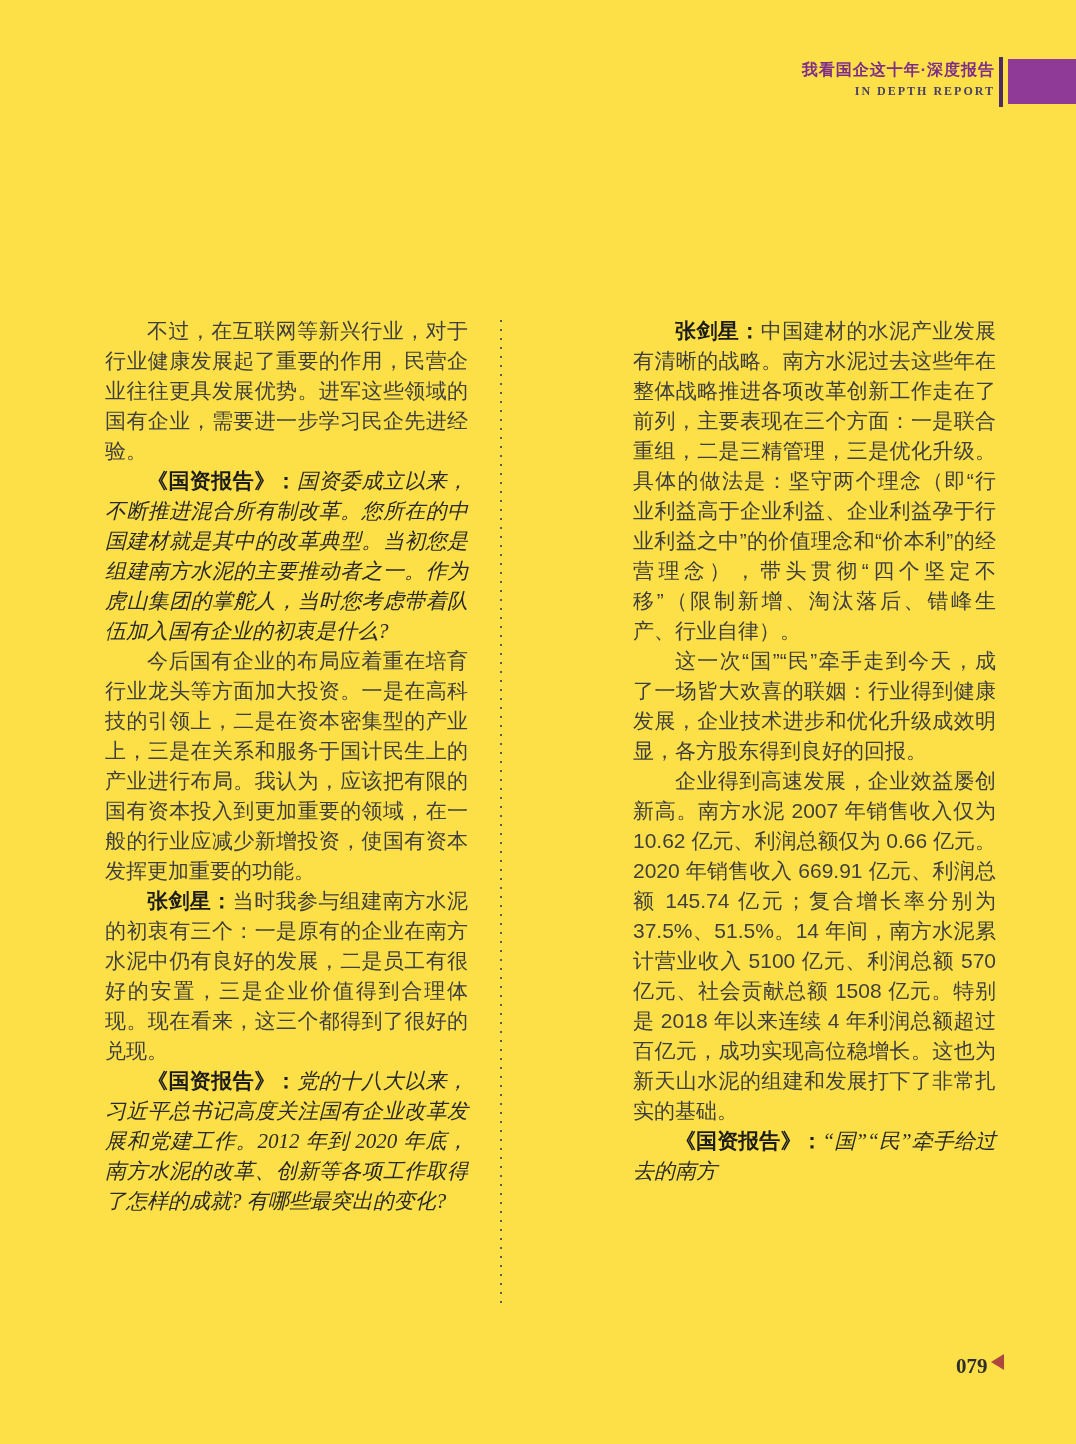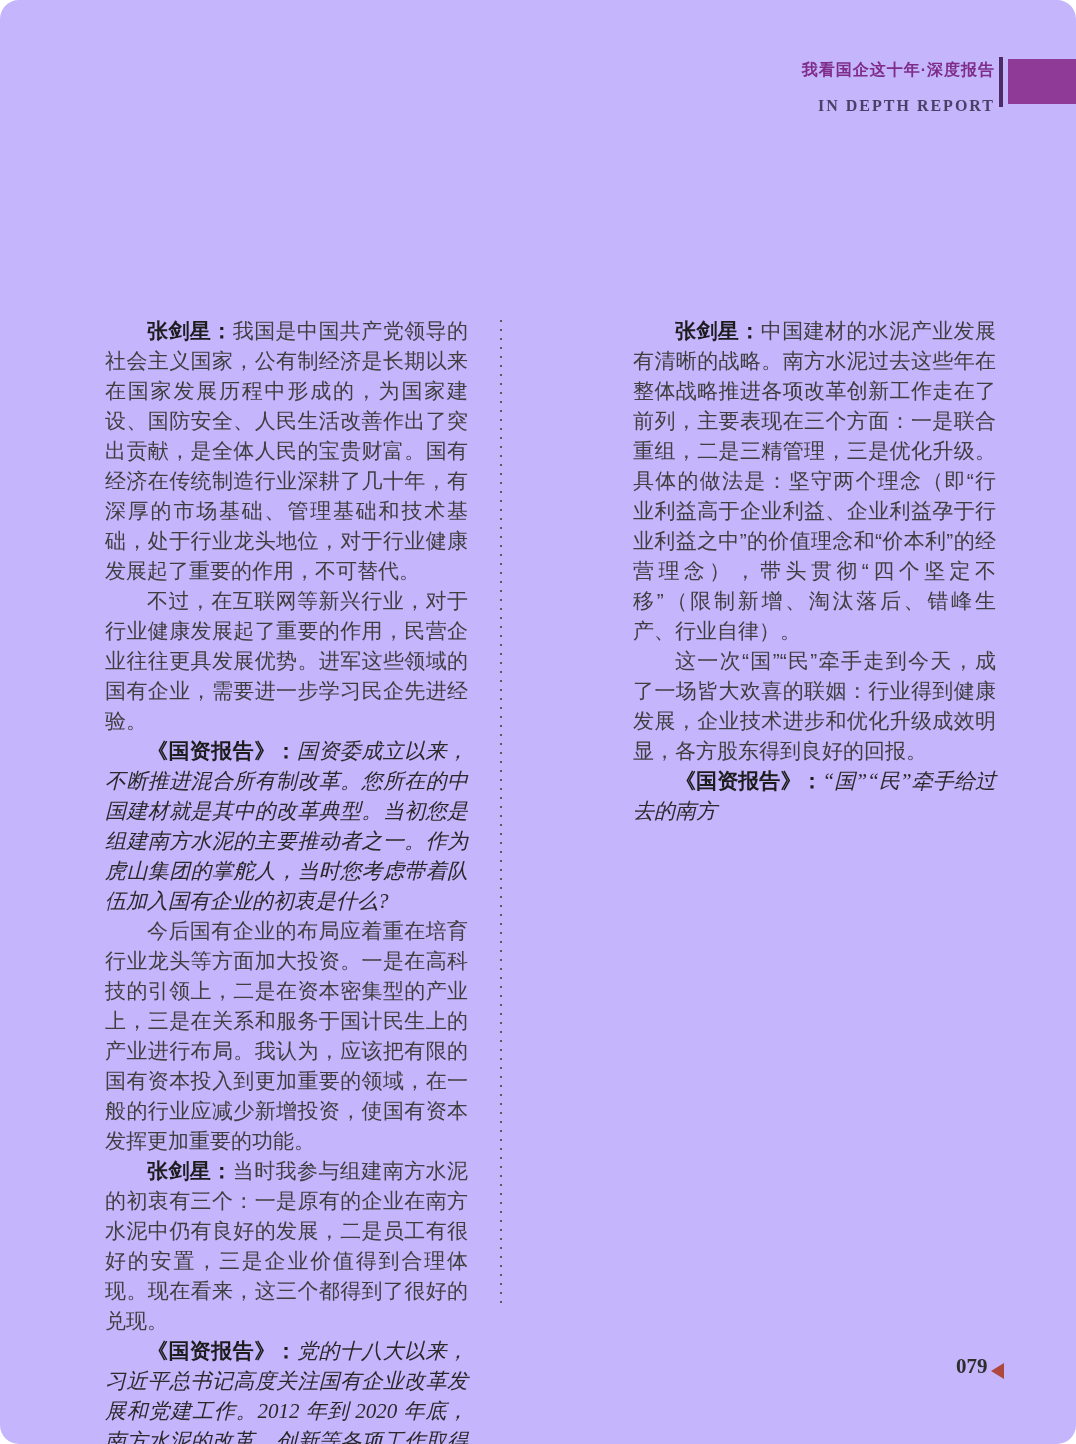--- a/index.html
+++ b/index.html
@@ -5,40 +5,39 @@
   * { margin: 0; padding: 0; box-sizing: border-box; }
   html, body { background: #ffffff; }
   body {
     width: 1076px; height: 1444px;
     position: relative;
     overflow: hidden;
     font-family: "Liberation Sans", sans-serif;
   }
   .page {
     position: absolute; inset: 0;
-    background: #c4b5fd;
-    border-radius: 19px;
+    background: #fde047;
   }
 
   
   .header-titles {
     position: absolute;
     top: 60px; right: 81px;
     text-align: right;
   }
   .header-title-cn {
     font-size: 16px;
     font-weight: bold;
     color: #7e2c88;
     letter-spacing: 1px;
     font-family: "Liberation Sans", sans-serif;
   }
   .header-title-en {
-    margin-top: 16px;
-    font-size: 16px;
+    margin-top: 3px;
+    font-size: 12px;
     font-weight: bold;
     letter-spacing: 2px;
     color: #4a4066;
     font-family: "Liberation Serif", serif;
   }
   .header-bar {
     position: absolute;
     top: 57px; left: 999px;
     width: 4px; height: 50px;
     background: #4f2b66;
@@ -88,21 +87,21 @@
     font-weight: bold;
     color: #1c1c1c;
     font-family: "Liberation Sans", sans-serif;
   }
 
   
   .footer-pagenum {
     position: absolute;
     top: 1354px; left: 956px;
     display: flex;
-    align-items: flex-end;
+    align-items: flex-start;
     gap: 3px;
   }
   .pagenum-text {
     font-family: "Liberation Serif", serif;
     font-weight: bold;
     font-size: 21px;
     color: #2e2e2e;
   }
   .pagenum-triangle {
     width: 0; height: 0;
@@ -117,31 +116,31 @@
 <div class="page">
 
   <div class="header-titles">
     <div class="header-title-cn">我看国企这十年·深度报告</div>
     <div class="header-title-en">IN DEPTH REPORT</div>
   </div>
   <div class="header-bar"></div>
   <div class="header-block"></div>
 
   <div class="column column-left">
-      <p class="para answer"><span class="speaker">张剑星：</span>我国是中国共产党领导的社会主义国家，公有制经济是长期以来在国家发展历程中形成的，为国家建设、国防安全、人民生活改善作出了突出贡献，是全体人民的宝贵财富。国有经济在传统制造行业深耕了几十年，有深厚的市场基础、管理基础和技术基础，处于行业龙头地位，对于行业健康发展起了重要的作用，不可替代。</p>
       <p class="para answer">不过，在互联网等新兴行业，对于行业健康发展起了重要的作用，民营企业往往更具发展优势。进军这些领域的国有企业，需要进一步学习民企先进经验。</p>
       <p class="para question"><span class="speaker">《国资报告》：</span>国资委成立以来，不断推进混合所有制改革。您所在的中国建材就是其中的改革典型。当初您是组建南方水泥的主要推动者之一。作为虎山集团的掌舵人，当时您考虑带着队伍加入国有企业的初衷是什么?</p>
       <p class="para answer">今后国有企业的布局应着重在培育行业龙头等方面加大投资。一是在高科技的引领上，二是在资本密集型的产业上，三是在关系和服务于国计民生上的产业进行布局。我认为，应该把有限的国有资本投入到更加重要的领域，在一般的行业应减少新增投资，使国有资本发挥更加重要的功能。</p>
       <p class="para answer"><span class="speaker">张剑星：</span>当时我参与组建南方水泥的初衷有三个：一是原有的企业在南方水泥中仍有良好的发展，二是员工有很好的安置，三是企业价值得到合理体现。现在看来，这三个都得到了很好的兑现。</p>
       <p class="para question"><span class="speaker">《国资报告》：</span>党的十八大以来，习近平总书记高度关注国有企业改革发展和党建工作。2012 年到 2020 年底，南方水泥的改革、创新等各项工作取得了怎样的成就? 有哪些最突出的变化?</p>
     </div>
   <div class="col-divider"></div>
   <div class="column column-right">
       <p class="para answer"><span class="speaker">张剑星：</span>中国建材的水泥产业发展有清晰的战略。南方水泥过去这些年在整体战略推进各项改革创新工作走在了前列，主要表现在三个方面：一是联合重组，二是三精管理，三是优化升级。具体的做法是：坚守两个理念（即“行业利益高于企业利益、企业利益孕于行业利益之中”的价值理念和“价本利”的经营理念），带头贯彻“四个坚定不移”（限制新增、淘汰落后、错峰生产、行业自律）。</p>
       <p class="para answer">这一次“国”“民”牵手走到今天，成了一场皆大欢喜的联姻：行业得到健康发展，企业技术进步和优化升级成效明显，各方股东得到良好的回报。</p>
+      <p class="para answer">企业得到高速发展，企业效益屡创新高。南方水泥 2007 年销售收入仅为 10.62 亿元、利润总额仅为 0.66 亿元。2020 年销售收入 669.91 亿元、利润总额 145.74 亿元；复合增长率分别为 37.5%、51.5%。14 年间，南方水泥累计营业收入 5100 亿元、利润总额 570 亿元、社会贡献总额 1508 亿元。特别是 2018 年以来连续 4 年利润总额超过百亿元，成功实现高位稳增长。这也为新天山水泥的组建和发展打下了非常扎实的基础。</p>
       <p class="para question"><span class="speaker">《国资报告》：</span>“国”“民”牵手给过去的南方</p>
     </div>
 
   <div class="footer-pagenum">
     <span class="pagenum-text">079</span>
     <span class="pagenum-triangle"></span>
   </div>
 
 </div>
 

